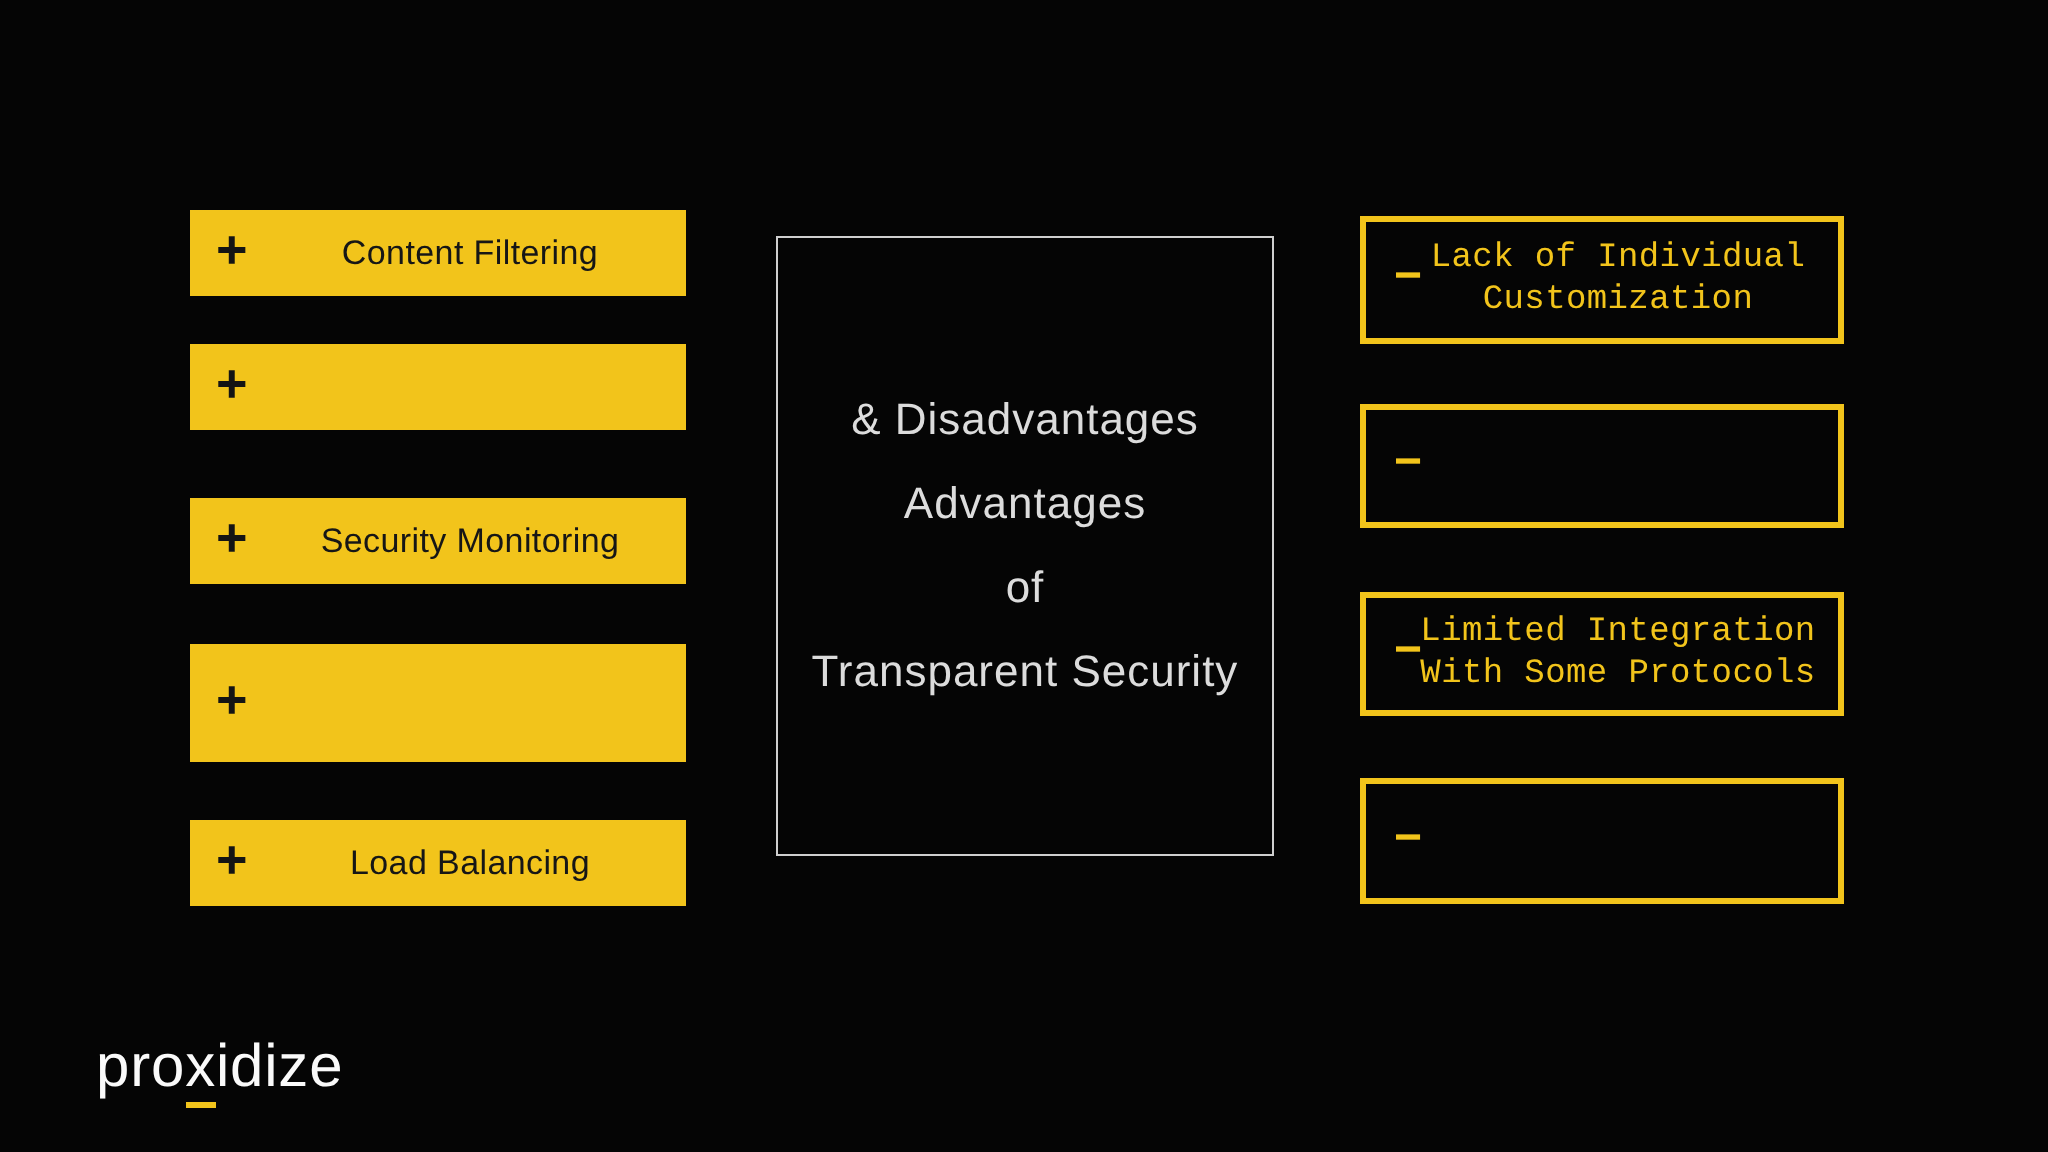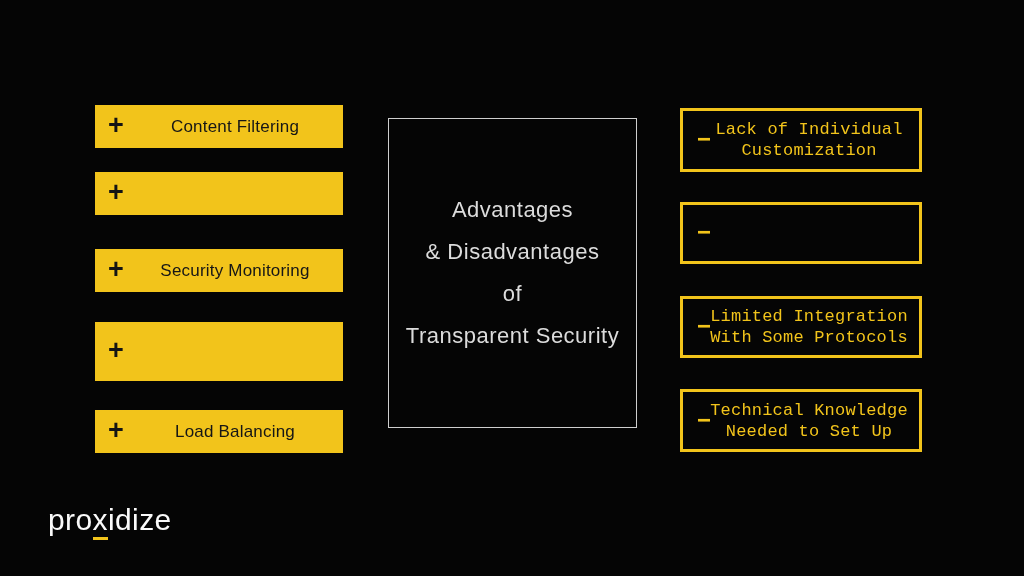--- a/index.html
+++ b/index.html
@@ -99,21 +99,21 @@
     color: #F2C41B;
     line-height: 21px;
     white-space: pre-line;
     font-family: Liberation Mono, monospace;
   }
 
   
   .logo {
     position: absolute;
     left: 48px;
-    top: 501px;
+    top: 515px;
     font-size: 30px;
     font-weight: 500;
     letter-spacing: 0.4px;
     color: #FAFAFA;
     line-height: 38px;
   }
   .logo-x {
     position: relative;
     display: inline-block;
   }
@@ -145,40 +145,38 @@
   </div>
   <div class="adv-box" style="top:322px;height:59px">
     <span class="plus-icon">+</span>
   </div>
   <div class="adv-box" style="top:410px;height:43px">
     <span class="plus-icon">+</span>
     <span class="adv-label">Load Balancing</span>
   </div>
 
   <div class="title-box">
+    <div class="title-line">&amp; Disadvantages</div>
     <div class="title-line">Advantages</div>
-    <div class="title-line">&amp; Disadvantages</div>
     <div class="title-line">of</div>
     <div class="title-line">Transparent Security</div>
   </div>
 
   <div class="dis-box" style="top:108px;height:64px">
     <span class="minus-icon">−</span>
     <span class="dis-label">Lack of Individual
 Customization</span>
   </div>
   <div class="dis-box" style="top:202px;height:62px">
     <span class="minus-icon">−</span>
   </div>
   <div class="dis-box" style="top:296px;height:62px">
     <span class="minus-icon">−</span>
     <span class="dis-label">Limited Integration
 With Some Protocols</span>
   </div>
   <div class="dis-box" style="top:389px;height:63px">
     <span class="minus-icon">−</span>
-    <span class="dis-label">Technical Knowledge
-Needed to Set Up</span>
   </div>
 
   <div class="logo"><span>pro</span><span class="logo-x">x</span><span>idize</span></div>
 
 </div>
 
 </body></html>

